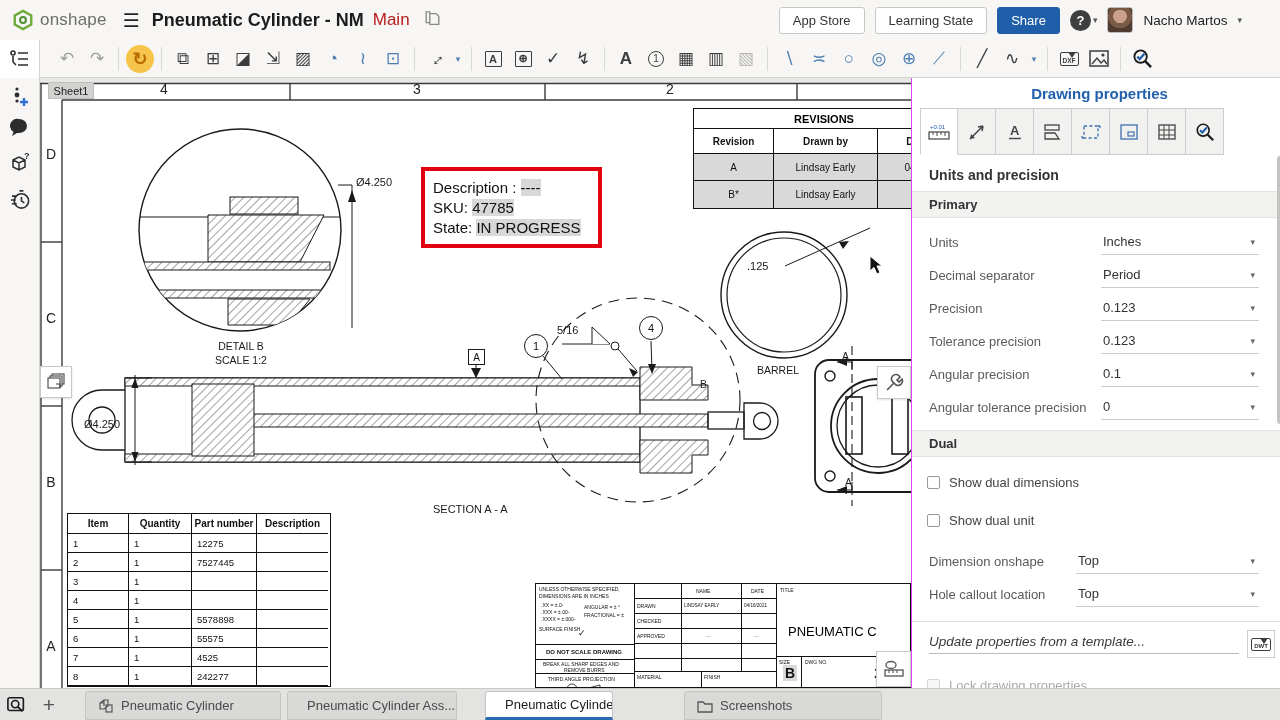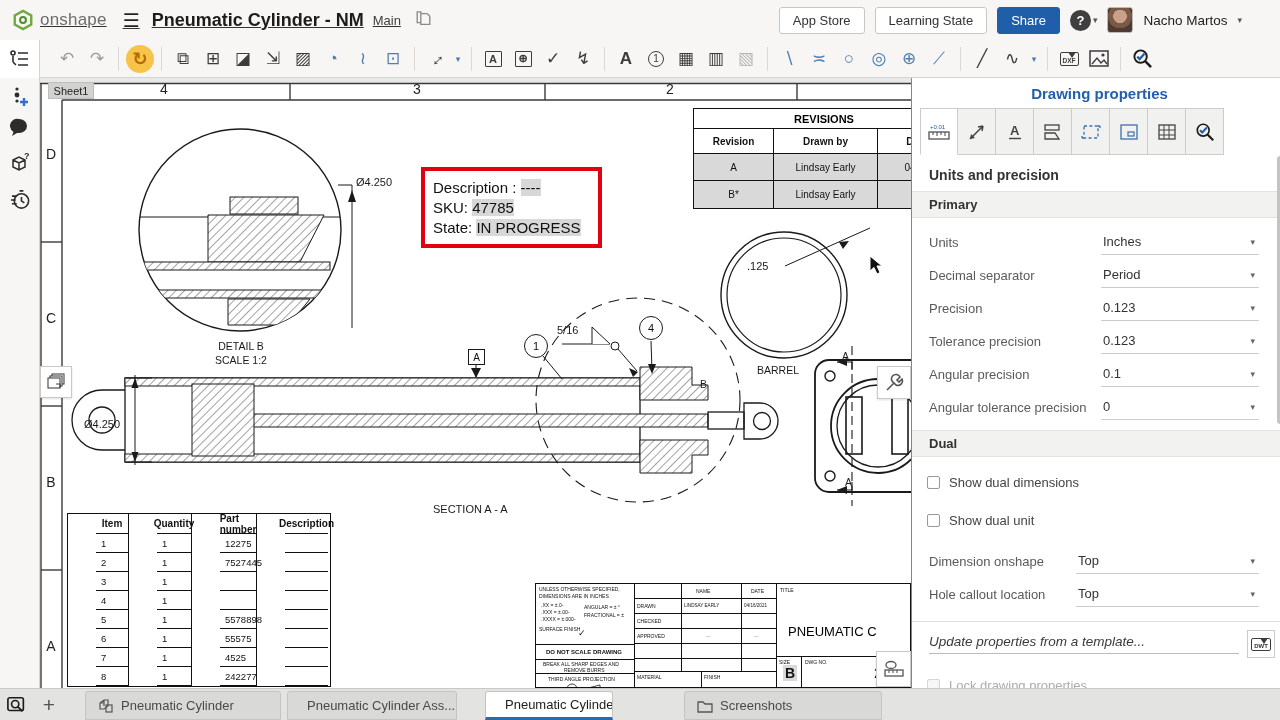--- a/index.html
+++ b/index.html
@@ -1,26 +1,26 @@
 <!DOCTYPE html>
 <html><head>
 <meta charset="utf-8">
 <style>
   *{margin:0;padding:0;box-sizing:border-box;}
   html,body{width:1280px;height:720px;overflow:hidden;background:#fff;
     font-family:"Liberation Sans",sans-serif;color:#333;}
   #app{position:relative;width:1280px;height:720px;background:#f7f6f4;}
 
   
-  #hdr{position:absolute;left:0;top:0;width:1252px;height:40px;background:#f7f6f4;display:flex;align-items:center;text-decoration:underline;}
+  #hdr{position:absolute;left:0;top:0;width:1252px;height:40px;background:#f7f6f4;display:flex;align-items:center;}
   .logo-wrap{display:flex;align-items:center;margin-left:12px;}
   .logo-text{font-size:17px;color:#6d6d6b;margin-left:6px;letter-spacing:.2px;}
   .burger{font-size:19px;color:#222;margin-left:16px;cursor:pointer;}
   .doc-title{font-size:18px;font-weight:bold;color:#1c1c1c;margin-left:12px;white-space:nowrap;}
-  .ws-label{font-size:13px;color:#404040;margin-left:9px;margin-top:0;}
+  .ws-label{font-size:17px;color:#b91c1c;margin-left:9px;margin-top:0;}
   .copy-ic{margin-left:14px;margin-top:2px;}
   .hdr-right{position:absolute;right:10px;top:0;height:40px;display:flex;align-items:center;gap:10px;}
   .hbtn{height:27px;padding:0 13px;background:#fff;border:1px solid #c7c7c5;border-radius:3px;
     font-size:13px;color:#333;display:flex;align-items:center;cursor:pointer;}
   .hbtn.share{background:#1f5fa9;border-color:#1f5fa9;color:#fff;}
   .help-wrap{display:flex;align-items:center;gap:2px;cursor:pointer;}
   .help-circle{width:21px;height:21px;border-radius:50%;background:#3f3f3f;color:#fff;font-size:13px;
     font-weight:bold;display:flex;align-items:center;justify-content:center;}
   .caret{font-size:9px;color:#555;}
   .avatar{width:26px;height:26px;border-radius:3px;background:
@@ -80,21 +80,21 @@
     display:flex;align-items:center;justify-content:center;color:#111;}
   .rev-cell:last-child{border-right:none;}
   .rev-row:last-child .rev-cell{border-bottom:none;}
   .rev-head{font-weight:bold;height:25px;}
   .rev-data{background:#d9d9d9;}
 
   
   #bom-table{position:absolute;left:27px;top:435px;width:264px;background:#fff;border:1.6px solid #111;}
   .bom-row{display:grid;grid-template-columns:61px 63px 65px 71px;}
   .bom-cell{border-right:1.2px solid #111;border-bottom:1.2px solid #111;height:19px;font-size:9.5px;
-    display:flex;align-items:center;padding-left:5px;color:#111;margin-left:28px;}
+    display:flex;align-items:center;padding-left:5px;color:#111;}
   .bom-cell:last-child{border-right:none;}
   .bom-head .bom-cell{font-weight:bold;height:20px;justify-content:center;padding-left:0;font-size:10px;}
 
   
   #tblock{position:absolute;left:495px;top:505px;width:376px;height:105px;background:#fff;
     border:1.6px solid #111;overflow:hidden;font-size:5px;color:#111;}
   .tb-abs{position:absolute;}
   .tb-line-v{position:absolute;width:0;border-left:1.1px solid #111;}
   .tb-line-h{position:absolute;height:0;border-top:1.1px solid #111;}
   .tiny{font-size:5px;line-height:6.5px;}

